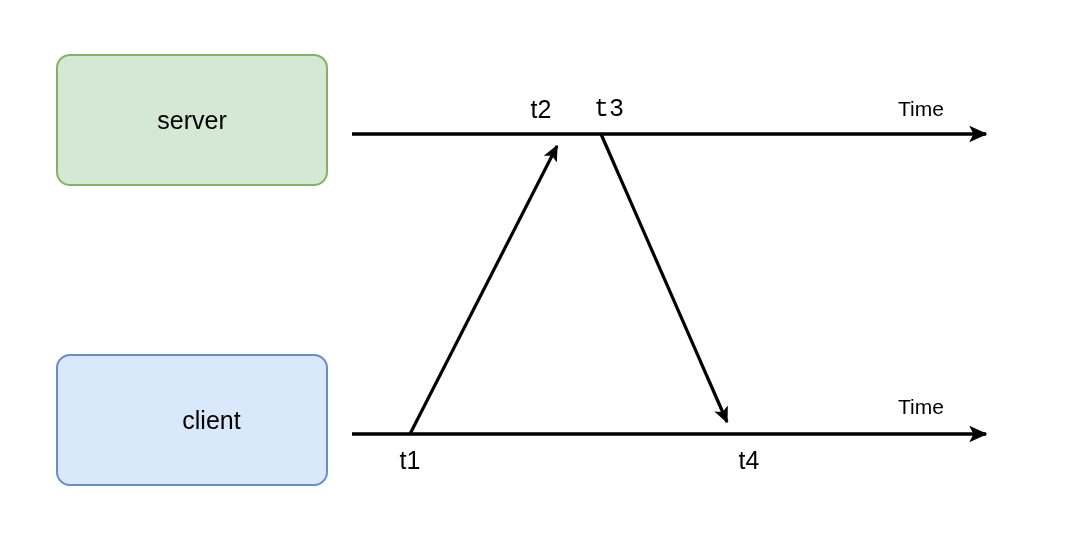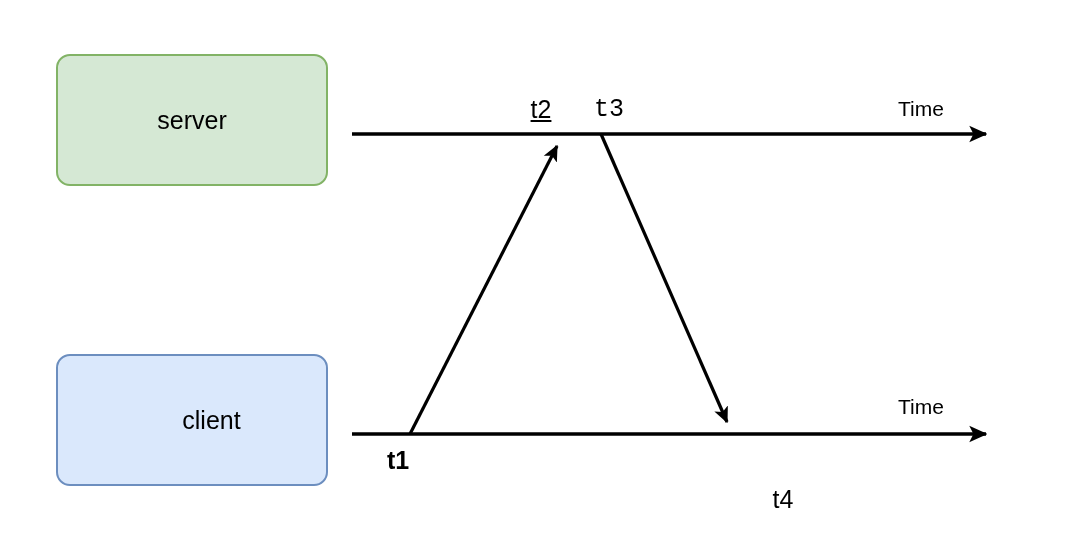--- a/index.html
+++ b/index.html
@@ -92,25 +92,25 @@
 
     <line x1="352" y1="134" x2="986" y2="134" stroke="#000000" stroke-width="3.5" marker-end="url(#arrowRight)"></line>
 
     <line x1="352" y1="434" x2="986" y2="434" stroke="#000000" stroke-width="3.5" marker-end="url(#arrowRight)"></line>
 
     <line x1="410" y1="434" x2="557" y2="146" stroke="#000000" stroke-width="3.2" marker-end="url(#arrowMsg)"></line>
 
     <line x1="601" y1="134" x2="727" y2="422" stroke="#000000" stroke-width="3.2" marker-end="url(#arrowMsg)"></line>
   </svg>
 
-  <div class="tick-label" style="left:541px; top:97px;text-decoration:underline;">t2</div>
+  <div class="tick-label" style="left:541px; top:97px;">t2</div>
 
   <div class="tick-label" style="left:609px; top:97px;font-family:Liberation Mono, monospace;">t3</div>
 
-  <div class="tick-label" style="left:398px; top:448px;font-weight:bold;">t1</div>
+  <div class="tick-label" style="left:410px; top:448px;">t1</div>
 
-  <div class="tick-label" style="left:783px; top:448px;margin-top:39px;">t4</div>
+  <div class="tick-label" style="left:749px; top:448px;">t4</div>
 
   <div class="axis-label" style="left:921px; top:98px;">Time</div>
 
   <div class="axis-label" style="left:921px; top:396px;">Time</div>
 
 </div>
 
 </body></html>

